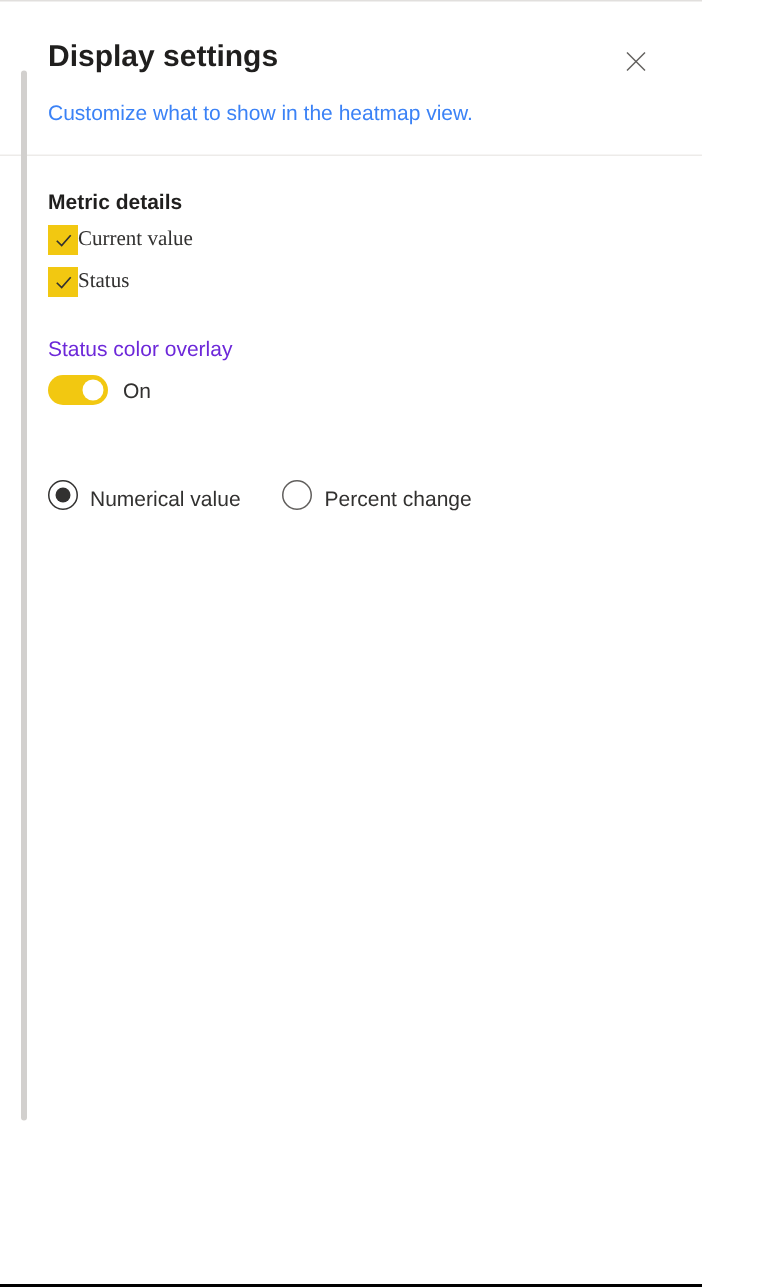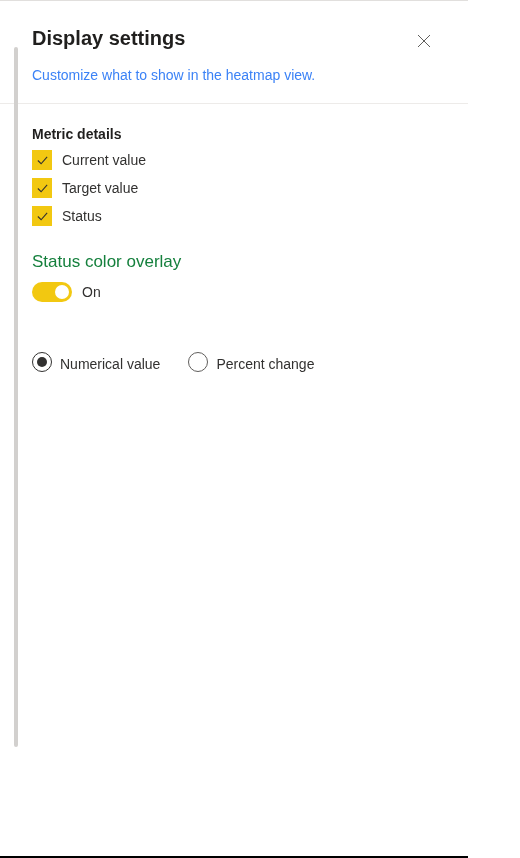--- a/index.html
+++ b/index.html
@@ -74,22 +74,22 @@
     }
     .section-label {
       margin-top: 22px;
       font-size: 14px;
       font-weight: 600;
       color: #201f1e;
     }
     .check-row {
       display: flex;
       align-items: center;
-      gap: 10px;
       margin-top: 8px;
+      font-family: Liberation Serif, serif;
     }
     .checkbox {
       width: 20px;
       height: 20px;
       background: #f2c811;
       display: flex;
       align-items: center;
       justify-content: center;
       cursor: pointer;
       flex-shrink: 0;
@@ -97,22 +97,22 @@
     .checkbox svg {
       width: 13px;
       height: 13px;
     }
     .check-label {
       font-size: 14px;
       color: #323130;
     }
     .field-label {
       margin-top: 26px;
-      font-size: 17px;
-      color: #15803d;
+      font-size: 14px;
+      color: #6d28d9;
     }
     .toggle-row {
       display: flex;
       align-items: center;
       gap: 10px;
       margin-top: 10px;
     }
     .toggle {
       width: 40px;
       height: 20px;
@@ -197,28 +197,20 @@
 
     <div class="check-row">
       <div class="checkbox">
         <svg viewBox="0 0 14 14">
           <polyline points="2,7 5.5,10.5 12,3" fill="none" stroke="#323130" stroke-width="1.2"></polyline>
         </svg>
       </div>
       <span class="check-label">Current value</span>
     </div>
 
-    <div class="check-row">
-      <div class="checkbox">
-        <svg viewBox="0 0 14 14">
-          <polyline points="2,7 5.5,10.5 12,3" fill="none" stroke="#323130" stroke-width="1.2"></polyline>
-        </svg>
-      </div>
-      <span class="check-label">Target value</span>
-    </div>
 
     <div class="check-row">
       <div class="checkbox">
         <svg viewBox="0 0 14 14">
           <polyline points="2,7 5.5,10.5 12,3" fill="none" stroke="#323130" stroke-width="1.2"></polyline>
         </svg>
       </div>
       <span class="check-label">Status</span>
     </div>
 

